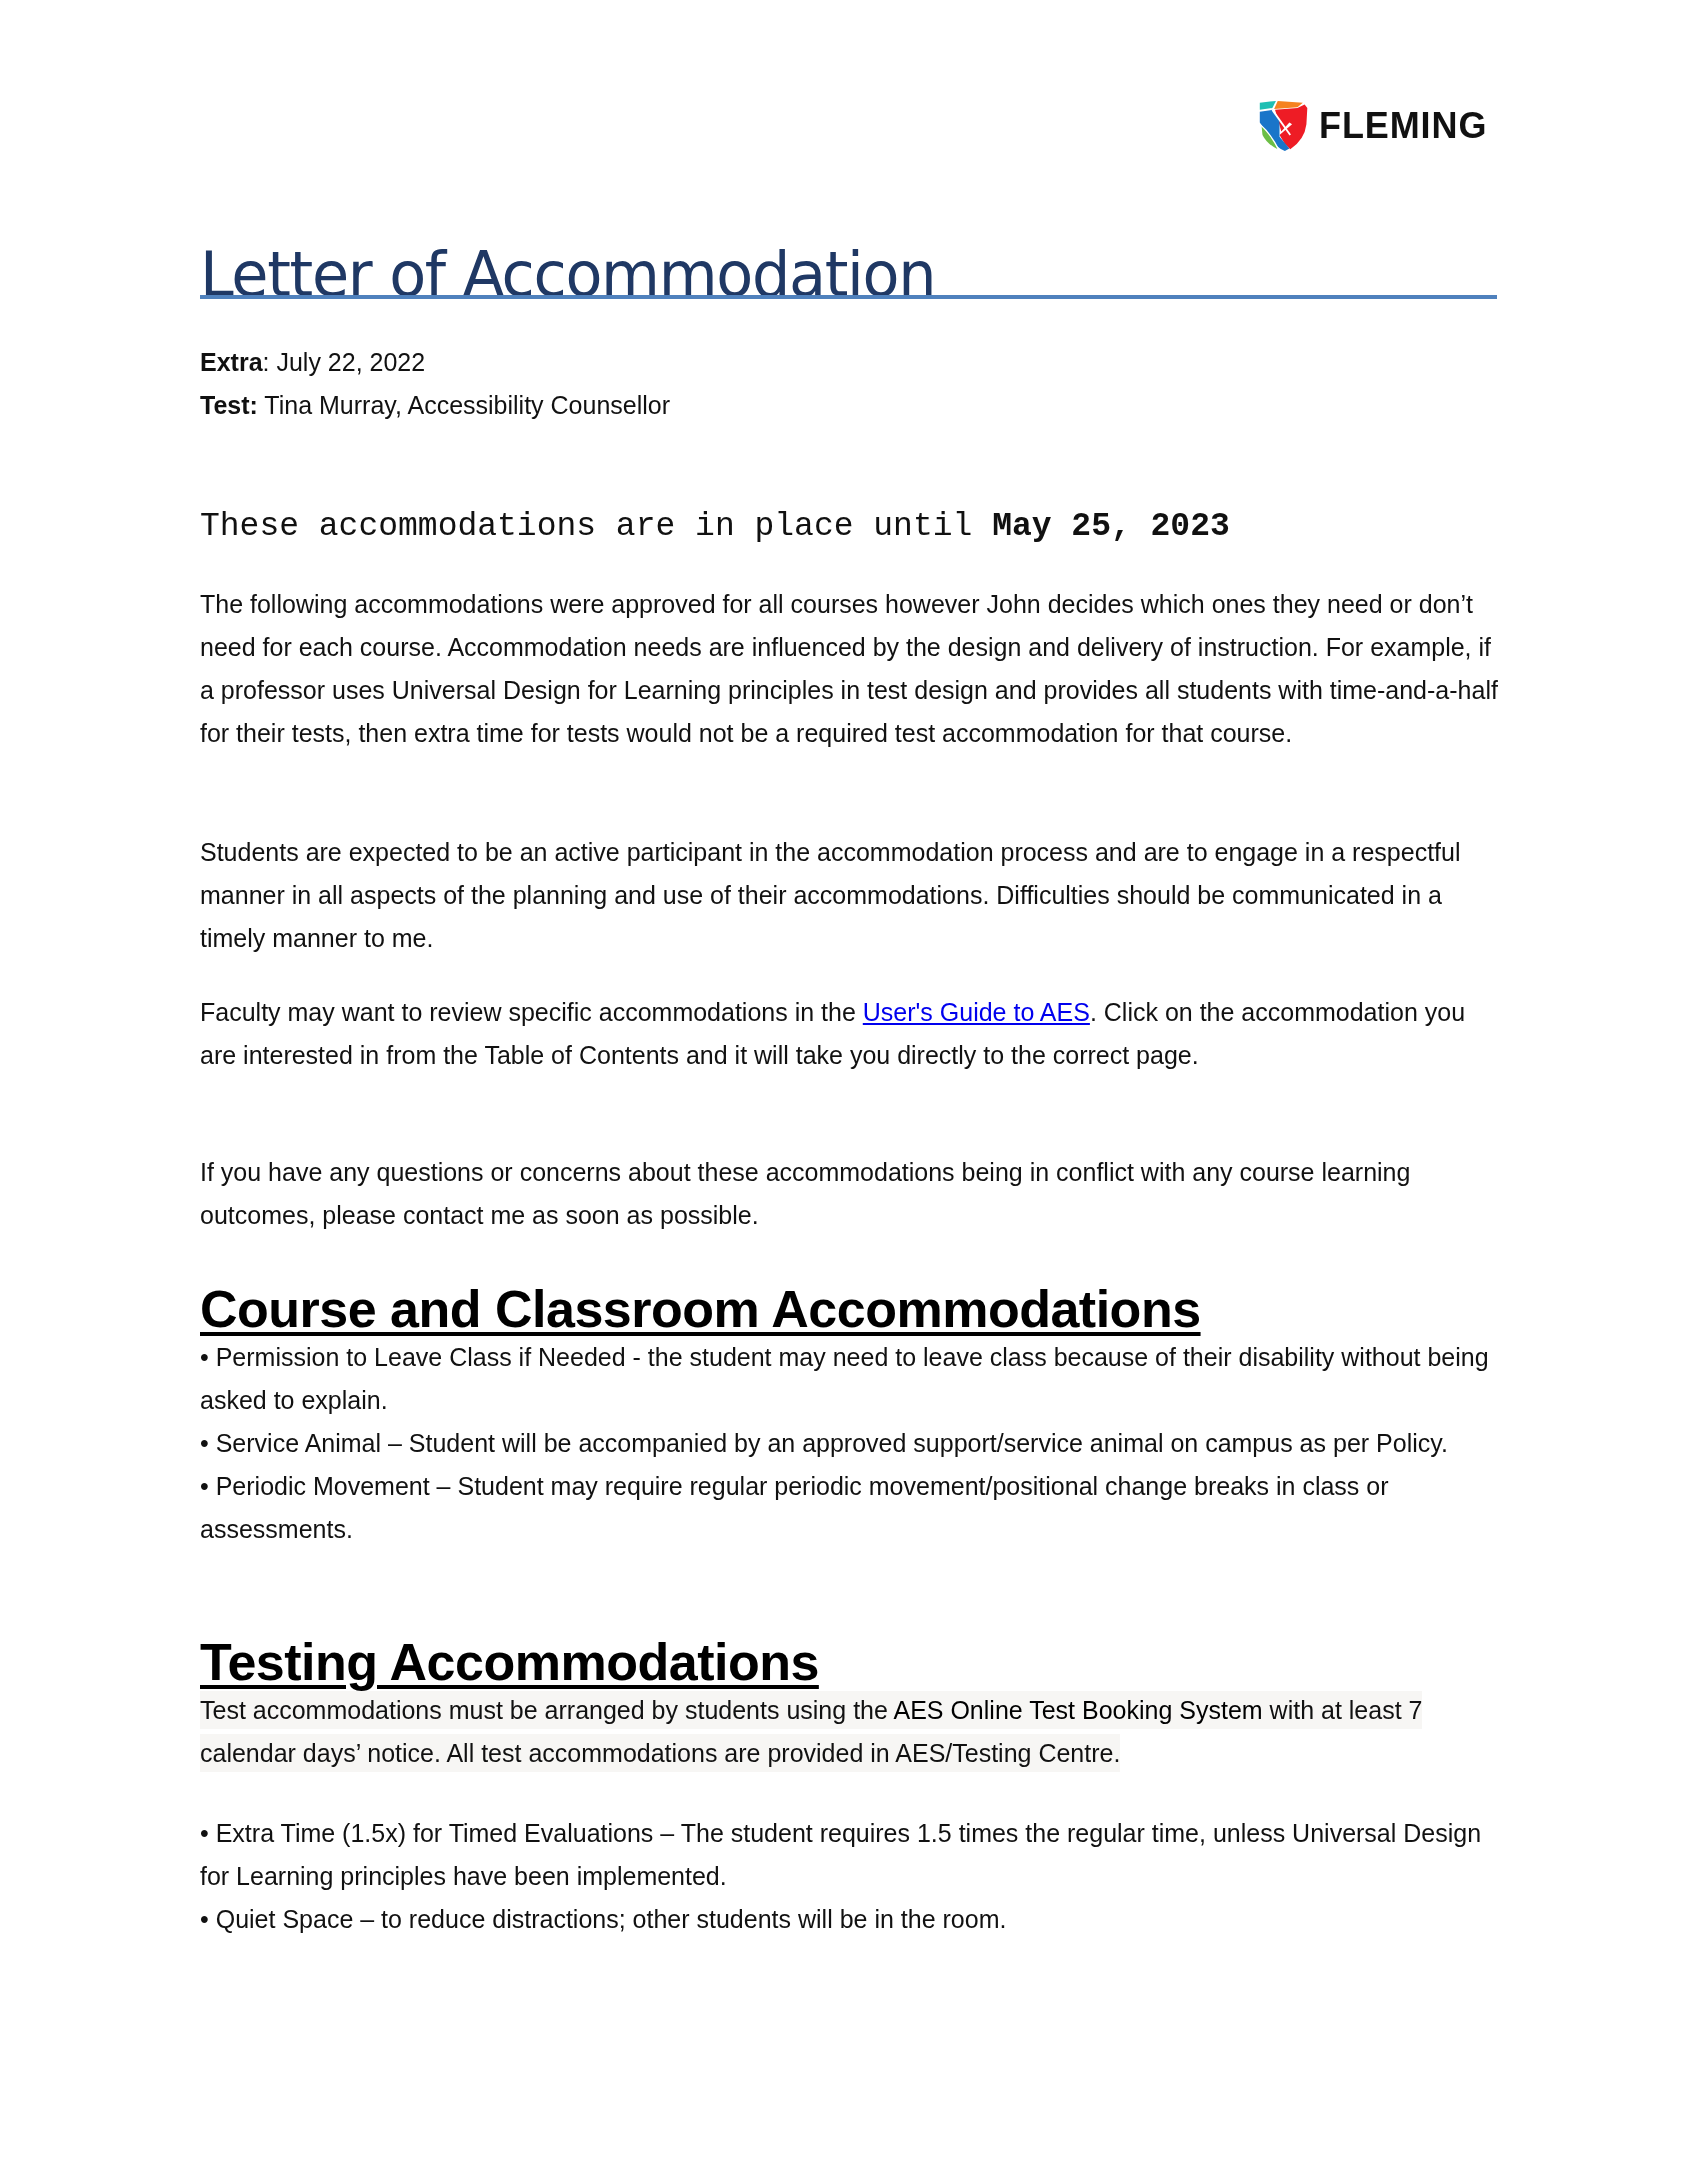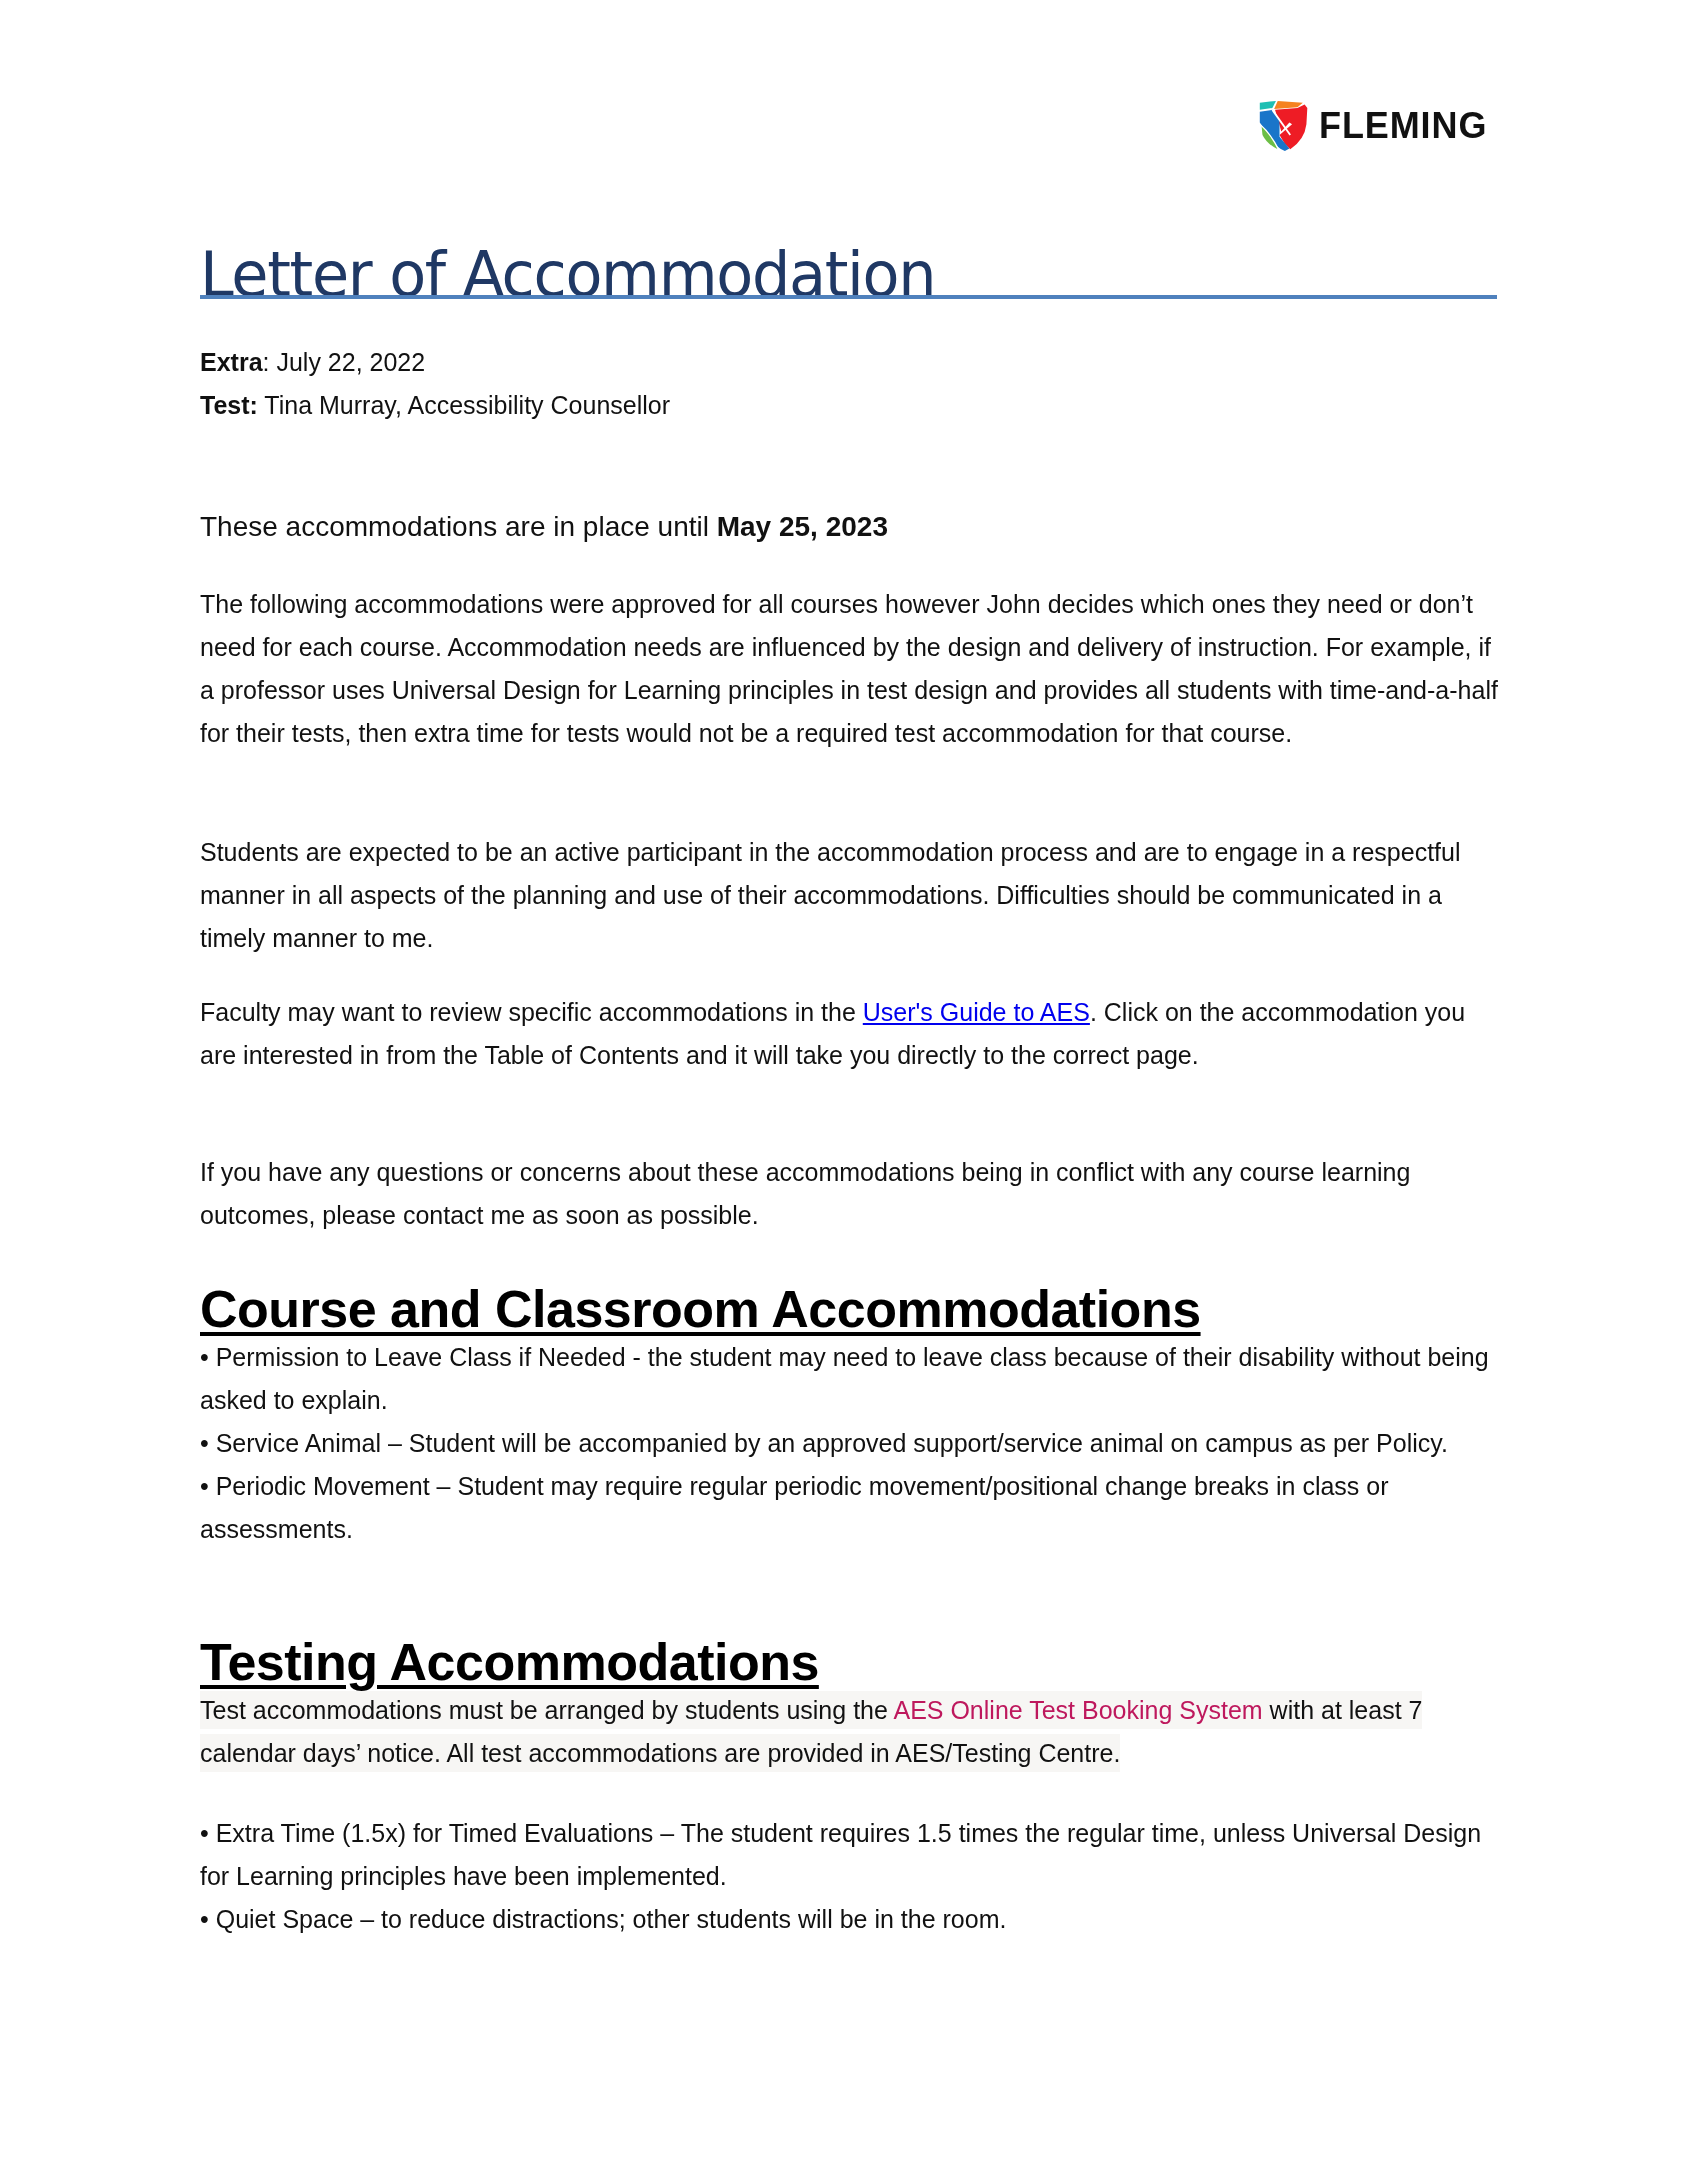--- a/index.html
+++ b/index.html
@@ -16,31 +16,31 @@
            font-family: "DejaVu Sans", sans-serif; font-weight: normal; letter-spacing: -1.4px;
            line-height: 1; transform: scaleX(0.96); transform-origin: left center; white-space: nowrap; }
   .title-rule { position: absolute; left: 200px; top: 295px; width: 1297px; height: 3.6px; background: #4f81bd; }
 
   .body { position: absolute; left: 200px; width: 1303px; font-size: 25px; line-height: 43px;
           font-family: "Liberation Sans", sans-serif; color: #111; }
   .meta { top: 341px; }
   .meta-line { white-space: nowrap; }
   .meta-line b { font-weight: bold; }
 
-  .until { position: absolute; left: 200px; top: 505px; font-size: 28px; line-height: 43px; white-space: nowrap;
-           font-family: Liberation Sans, sans-serif; }
+  .until { position: absolute; left: 200px; top: 505px; font-size: 33px; line-height: 43px; white-space: nowrap;
+           font-family: Liberation Mono, monospace; }
   .until b { font-weight: bold; }
 
   .p1 { top: 583px; }
   .p2 { top: 831px; }
   .p3 { top: 991px; }
   .p4 { top: 1151px; }
 
   .link { color: #0000ee; text-decoration: underline; cursor: pointer; }
-  .link-plain { color: #be185d; text-decoration: none; cursor: pointer; }
+  .link-plain { color: #000000; text-decoration: none; cursor: pointer; }
 
   .h2 { position: absolute; left: 200px; font-size: 52px; font-weight: bold; text-decoration: underline;
         text-decoration-thickness: 3.6px; text-underline-offset: 5.4px; line-height: 1; white-space: nowrap;
         font-family: "Liberation Sans", sans-serif; color: #000; letter-spacing: -0.5px; }
   .h2-course { top: 1283px; }
   .h2-testing { top: 1636px; }
 
   .list-course { top: 1336px; }
   .list-testing { top: 1812px; }
   .bullet-item { display: block; }

